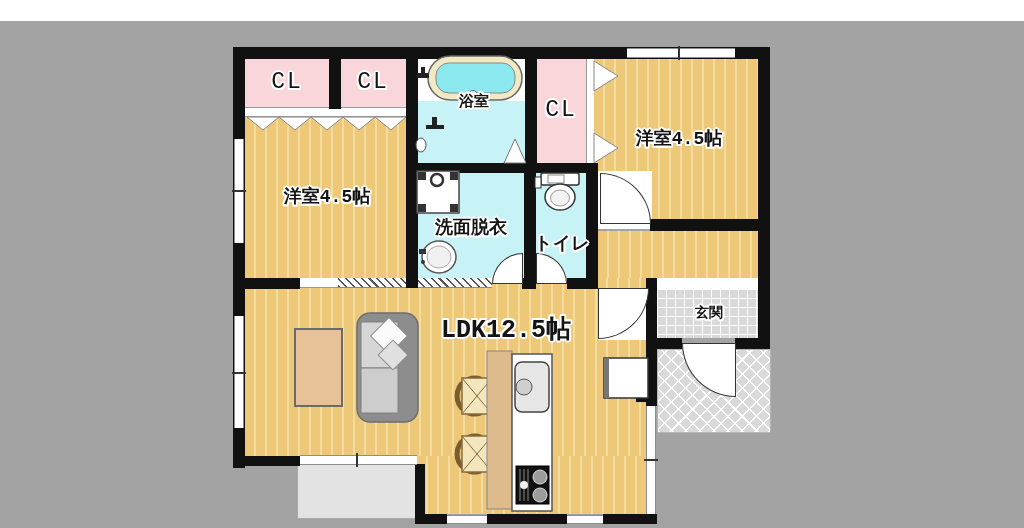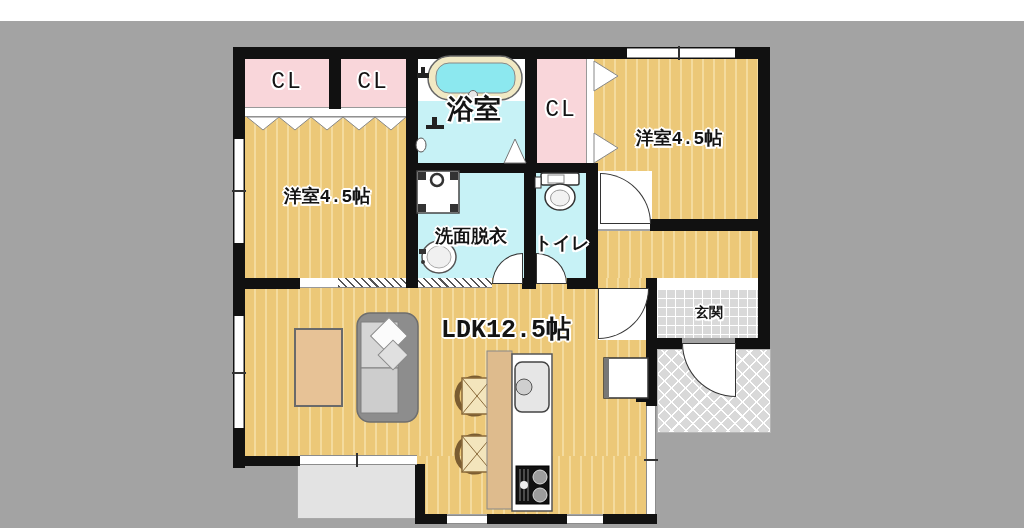--- a/index.html
+++ b/index.html
@@ -211,21 +211,21 @@
 
     <g>
       <rect x="604" y="337" width="44" height="40" fill="#fff" stroke="#333" stroke-width="1.5"></rect>
       <rect x="604" y="337" width="5" height="40" fill="#777"></rect>
     </g>
   </svg>
 
   <span class="lbl lbl-cl" style="left:287px;top:61px;">CL</span>
   <span class="lbl lbl-cl" style="left:373px;top:61px;">CL</span>
   <span class="lbl lbl-cl" style="left:561px;top:89px;">CL</span>
-  <span class="lbl lbl-room" style="left:474px;top:88px;font-size:27px;">浴室</span>
+  <span class="lbl lbl-room" style="left:474px;top:80px;font-size:15px;">浴室</span>
   <span class="lbl lbl-room" style="left:327px;top:175px;">洋室4.5帖</span>
   <span class="lbl lbl-room" style="left:679px;top:117px;">洋室4.5帖</span>
-  <span class="lbl lbl-room" style="left:471px;top:215px;">洗面脱衣</span>
+  <span class="lbl lbl-room" style="left:471px;top:206px;">洗面脱衣</span>
   <span class="lbl lbl-room" style="left:562px;top:222px;">トイレ</span>
   <span class="lbl lbl-room" style="left:709px;top:292px;font-size:14px;">玄関</span>
   <span class="lbl lbl-big" style="left:506px;top:307px;">LDK12.5帖</span>
 
 </div>
 
 </body></html>

